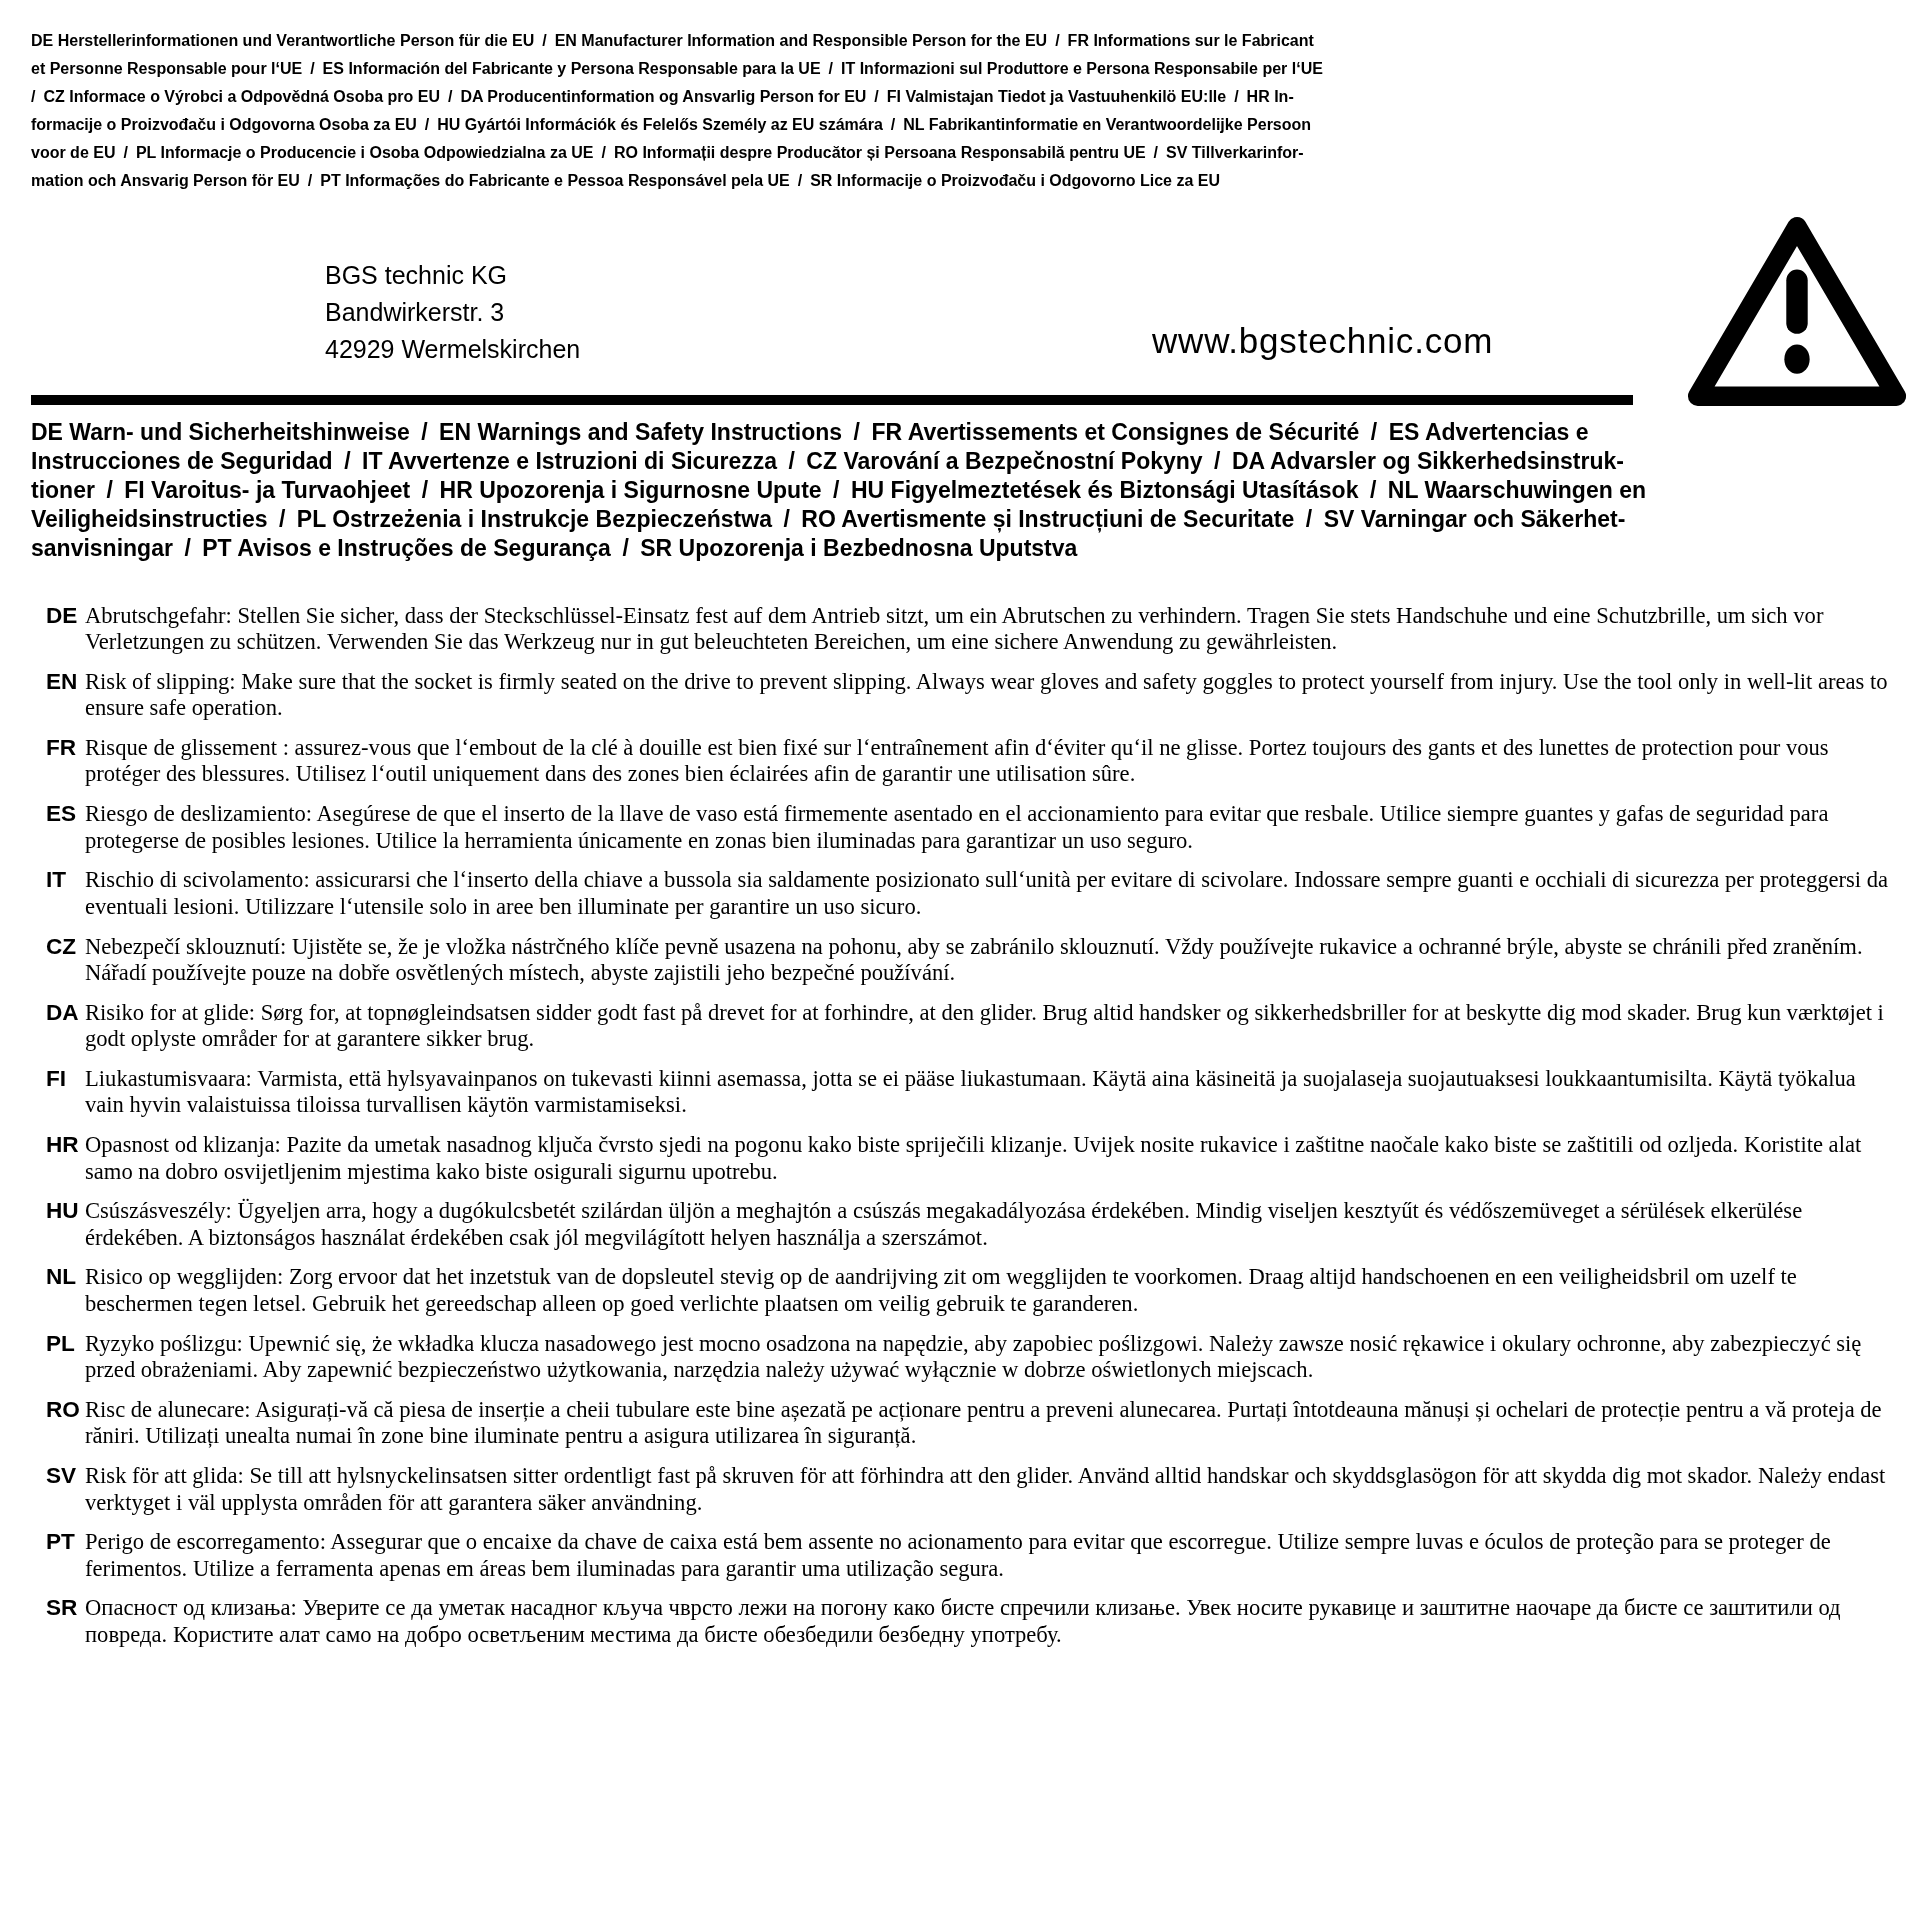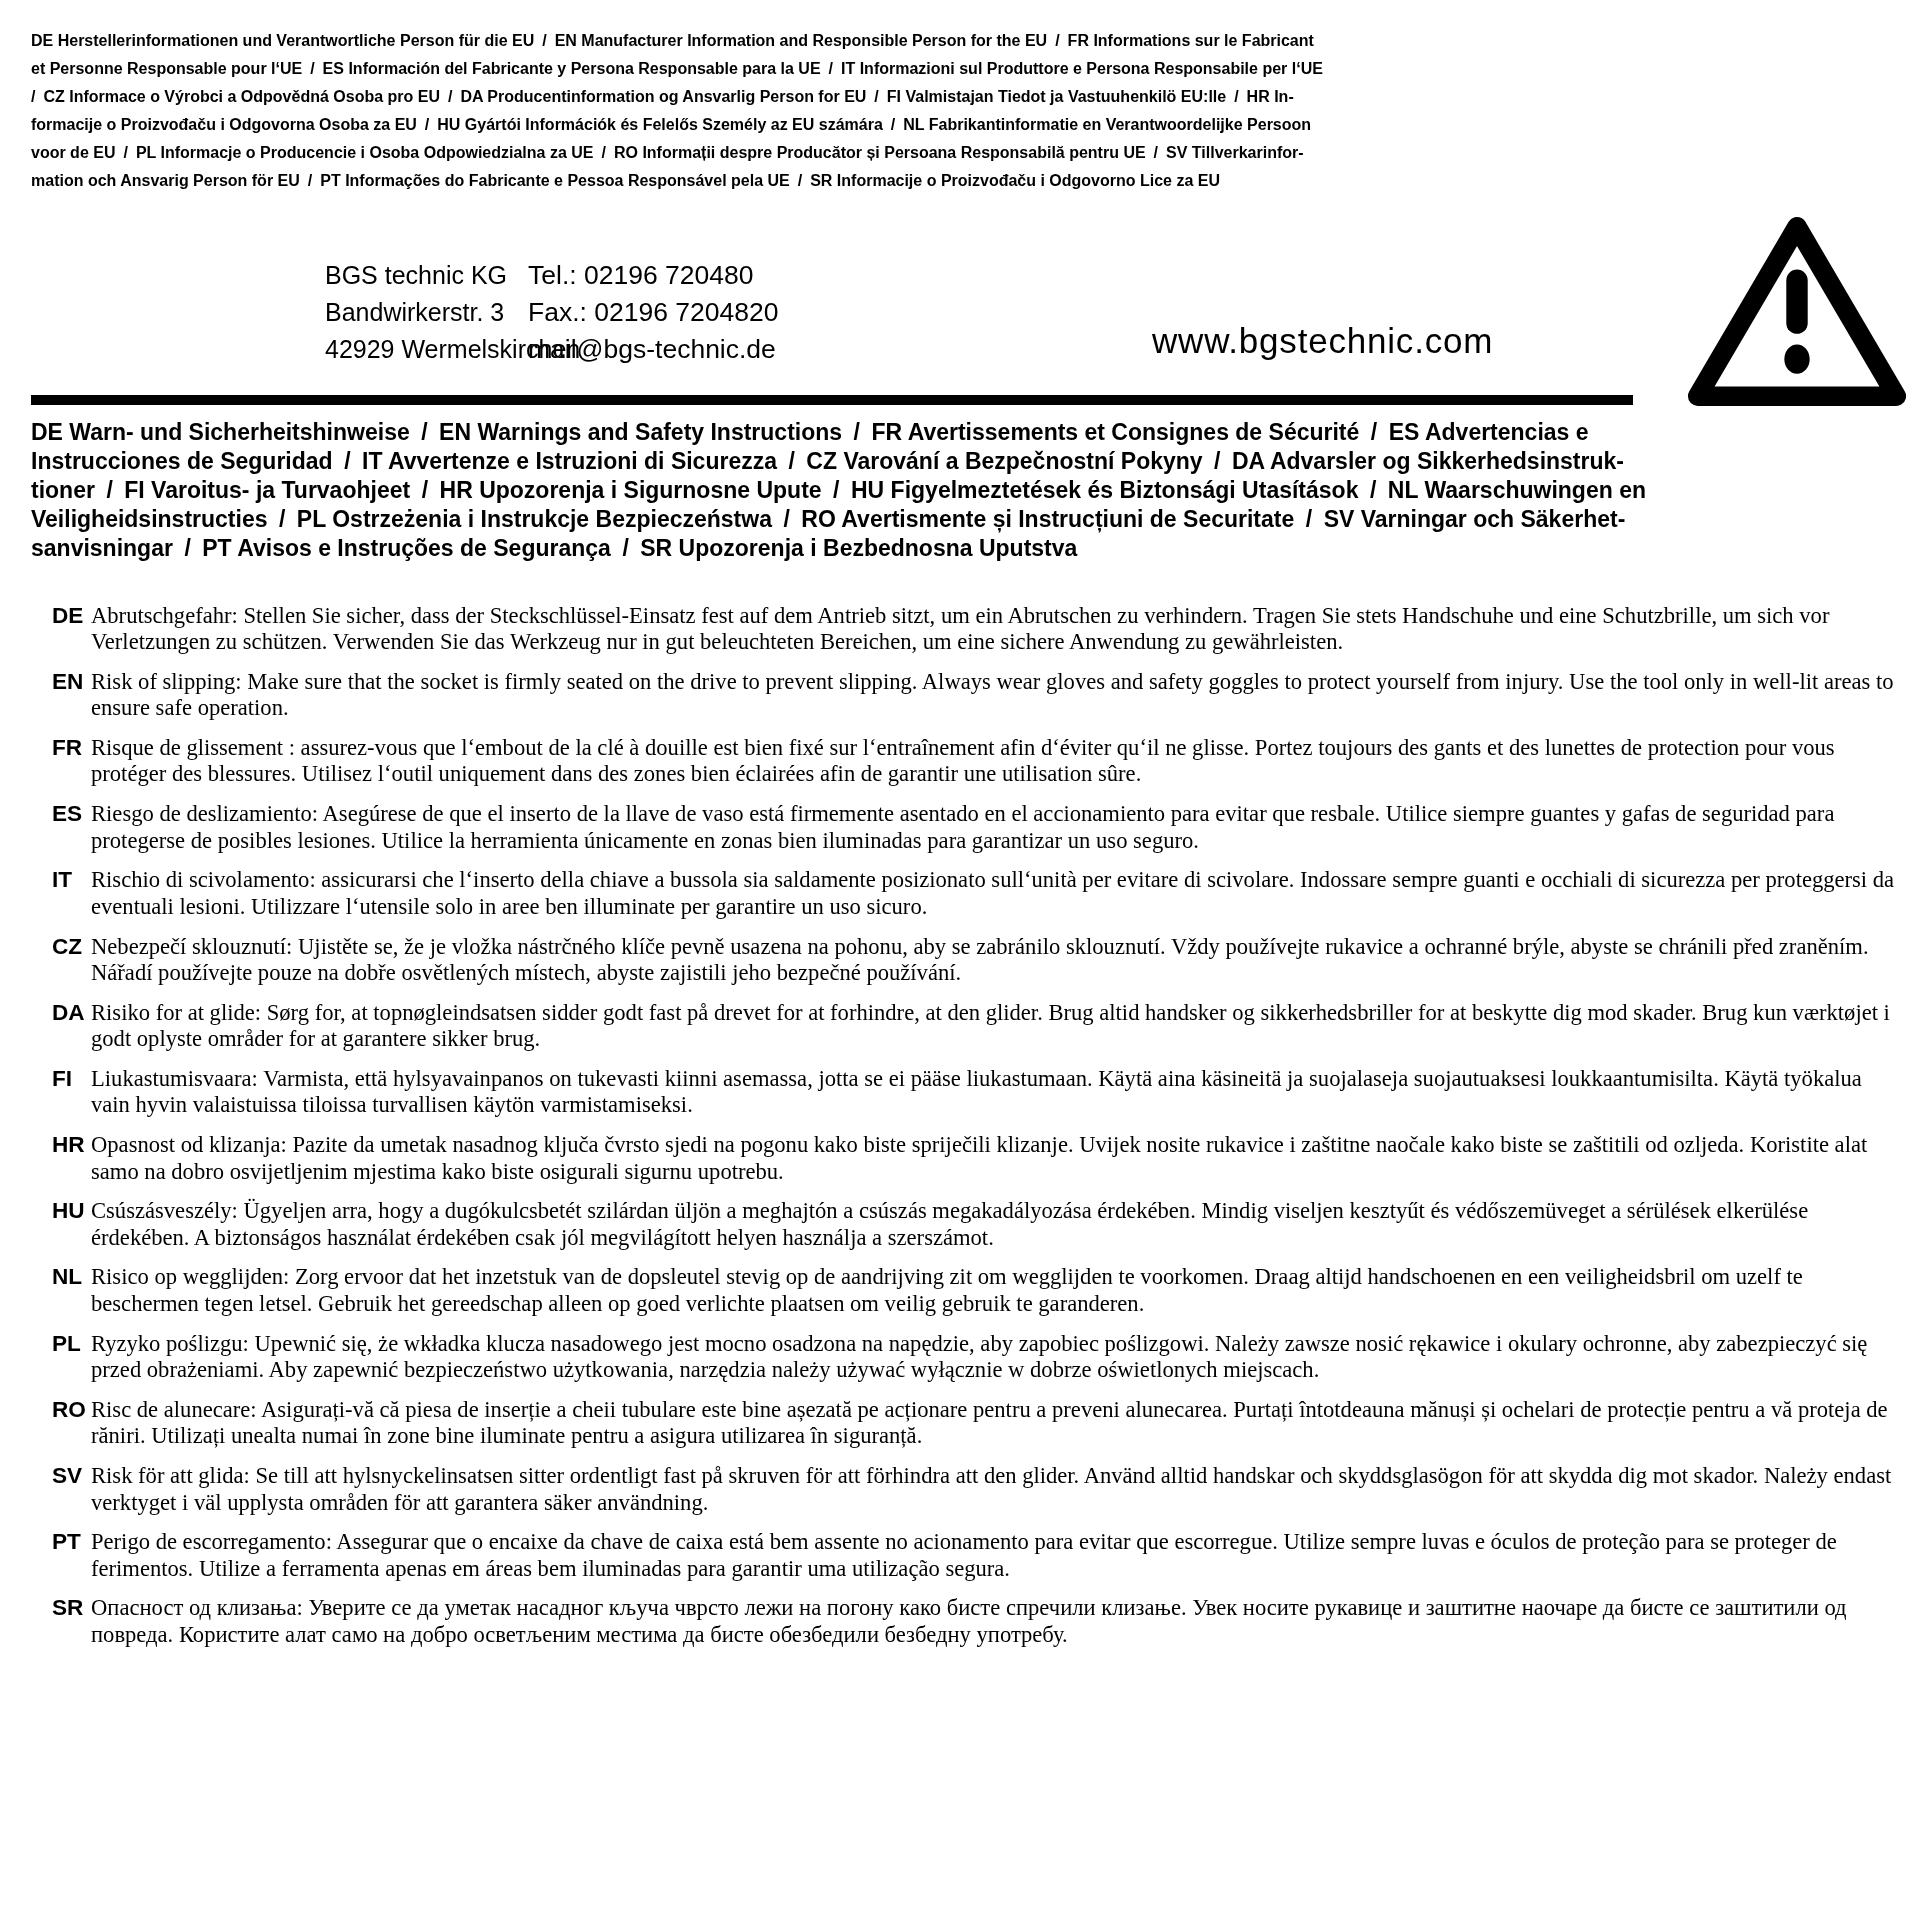--- a/index.html
+++ b/index.html
@@ -18,21 +18,21 @@
   .hdr2 { font-size:23px; line-height:29px; margin-top:16px; }
 
   .brand-band { position:relative; height:204px; margin-top:3.1px; }
   .logo-box { position:absolute; left:9.3px; top:26.5px; }
   .addr-col { position:absolute; left:294px; top:59px; font-size:25px; line-height:37px; }
   .contact-col { position:absolute; left:497px; top:59px; font-size:26.5px; line-height:37px; }
   .website { position:absolute; left:1121px; top:123px; font-size:35px; font-weight:normal; letter-spacing:0.8px; }
   .rule { position:absolute; left:0px; bottom:-3.1px; width:1602px; height:10px; background:#000; }
   .triangle-box { position:absolute; left:1655px; top:15.6px; }
 
-  .warnings { margin-top:40px; margin-left:21px; }
+  .warnings { margin-top:40px; margin-left:15px; }
   .wrow { display:flex; align-items:flex-start; margin-bottom:13.2px; }
   .wcode { width:39px; flex:0 0 39px; font-weight:bold; font-size:22.6px; line-height:26.5px; }
   .wtext { font-size:22.6px; line-height:26.5px; max-width:1817px;font-family:Liberation Serif, serif; }
 </style>
 </head>
 <body>
 
 <div class="page">
 
   <div class="hdr hdr1">DE Herstellerinformationen und Verantwortliche Person für die EU / EN Manufacturer Information and Responsible Person for the EU / FR Informations sur le Fabricant
@@ -44,25 +44,20 @@
 
   <div class="brand-band">
 
 
     <div class="addr-col">
       <div>BGS technic KG</div>
       <div>Bandwirkerstr. 3</div>
       <div>42929 Wermelskirchen</div>
     </div>
 
-    <div class="contact-col">
-      <div>Tel.: 02196 720480</div>
-      <div>Fax.: 02196 7204820</div>
-      <div>mail@bgs-technic.de</div>
-    </div>
 
     <div class="website">www.bgstechnic.com</div>
 
     <div class="rule"></div>
 
     <div class="triangle-box">
       <svg width="222" height="195" viewBox="0 0 114 100">
         <path d="M57 7 L108 94 L6 94 Z" fill="#ffffff" stroke="#000000" stroke-width="10" stroke-linejoin="round"></path>
         <rect x="51.5" y="29" width="11" height="33" rx="5.5" fill="#000000"></rect>
         <ellipse cx="57" cy="75" rx="6.5" ry="7.5" fill="#000000"></ellipse>

